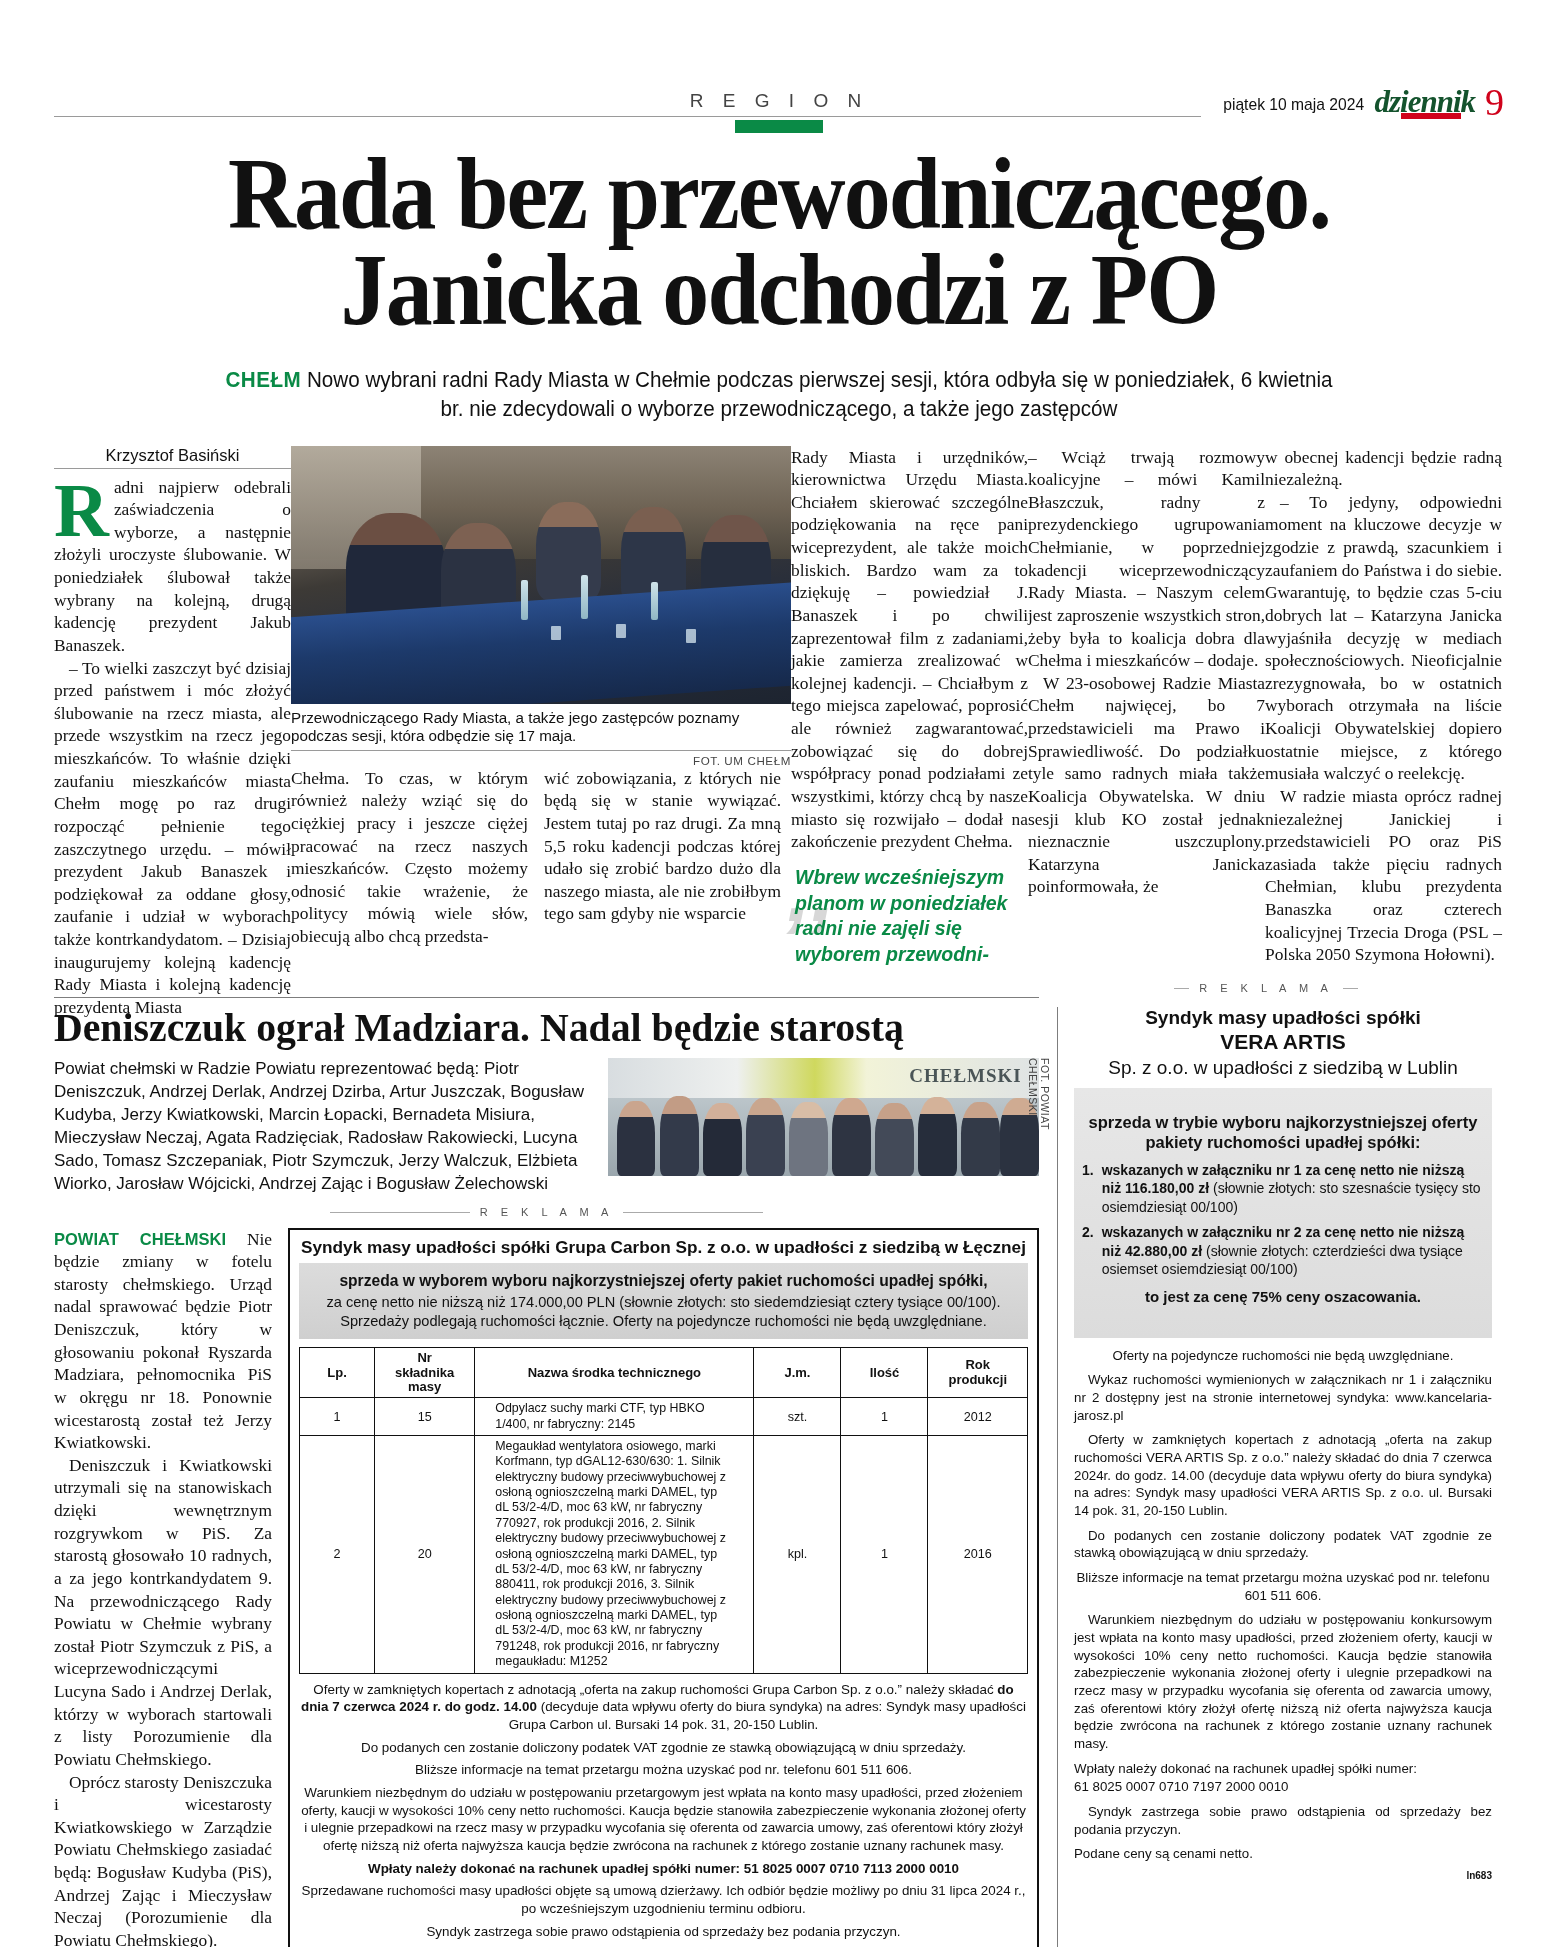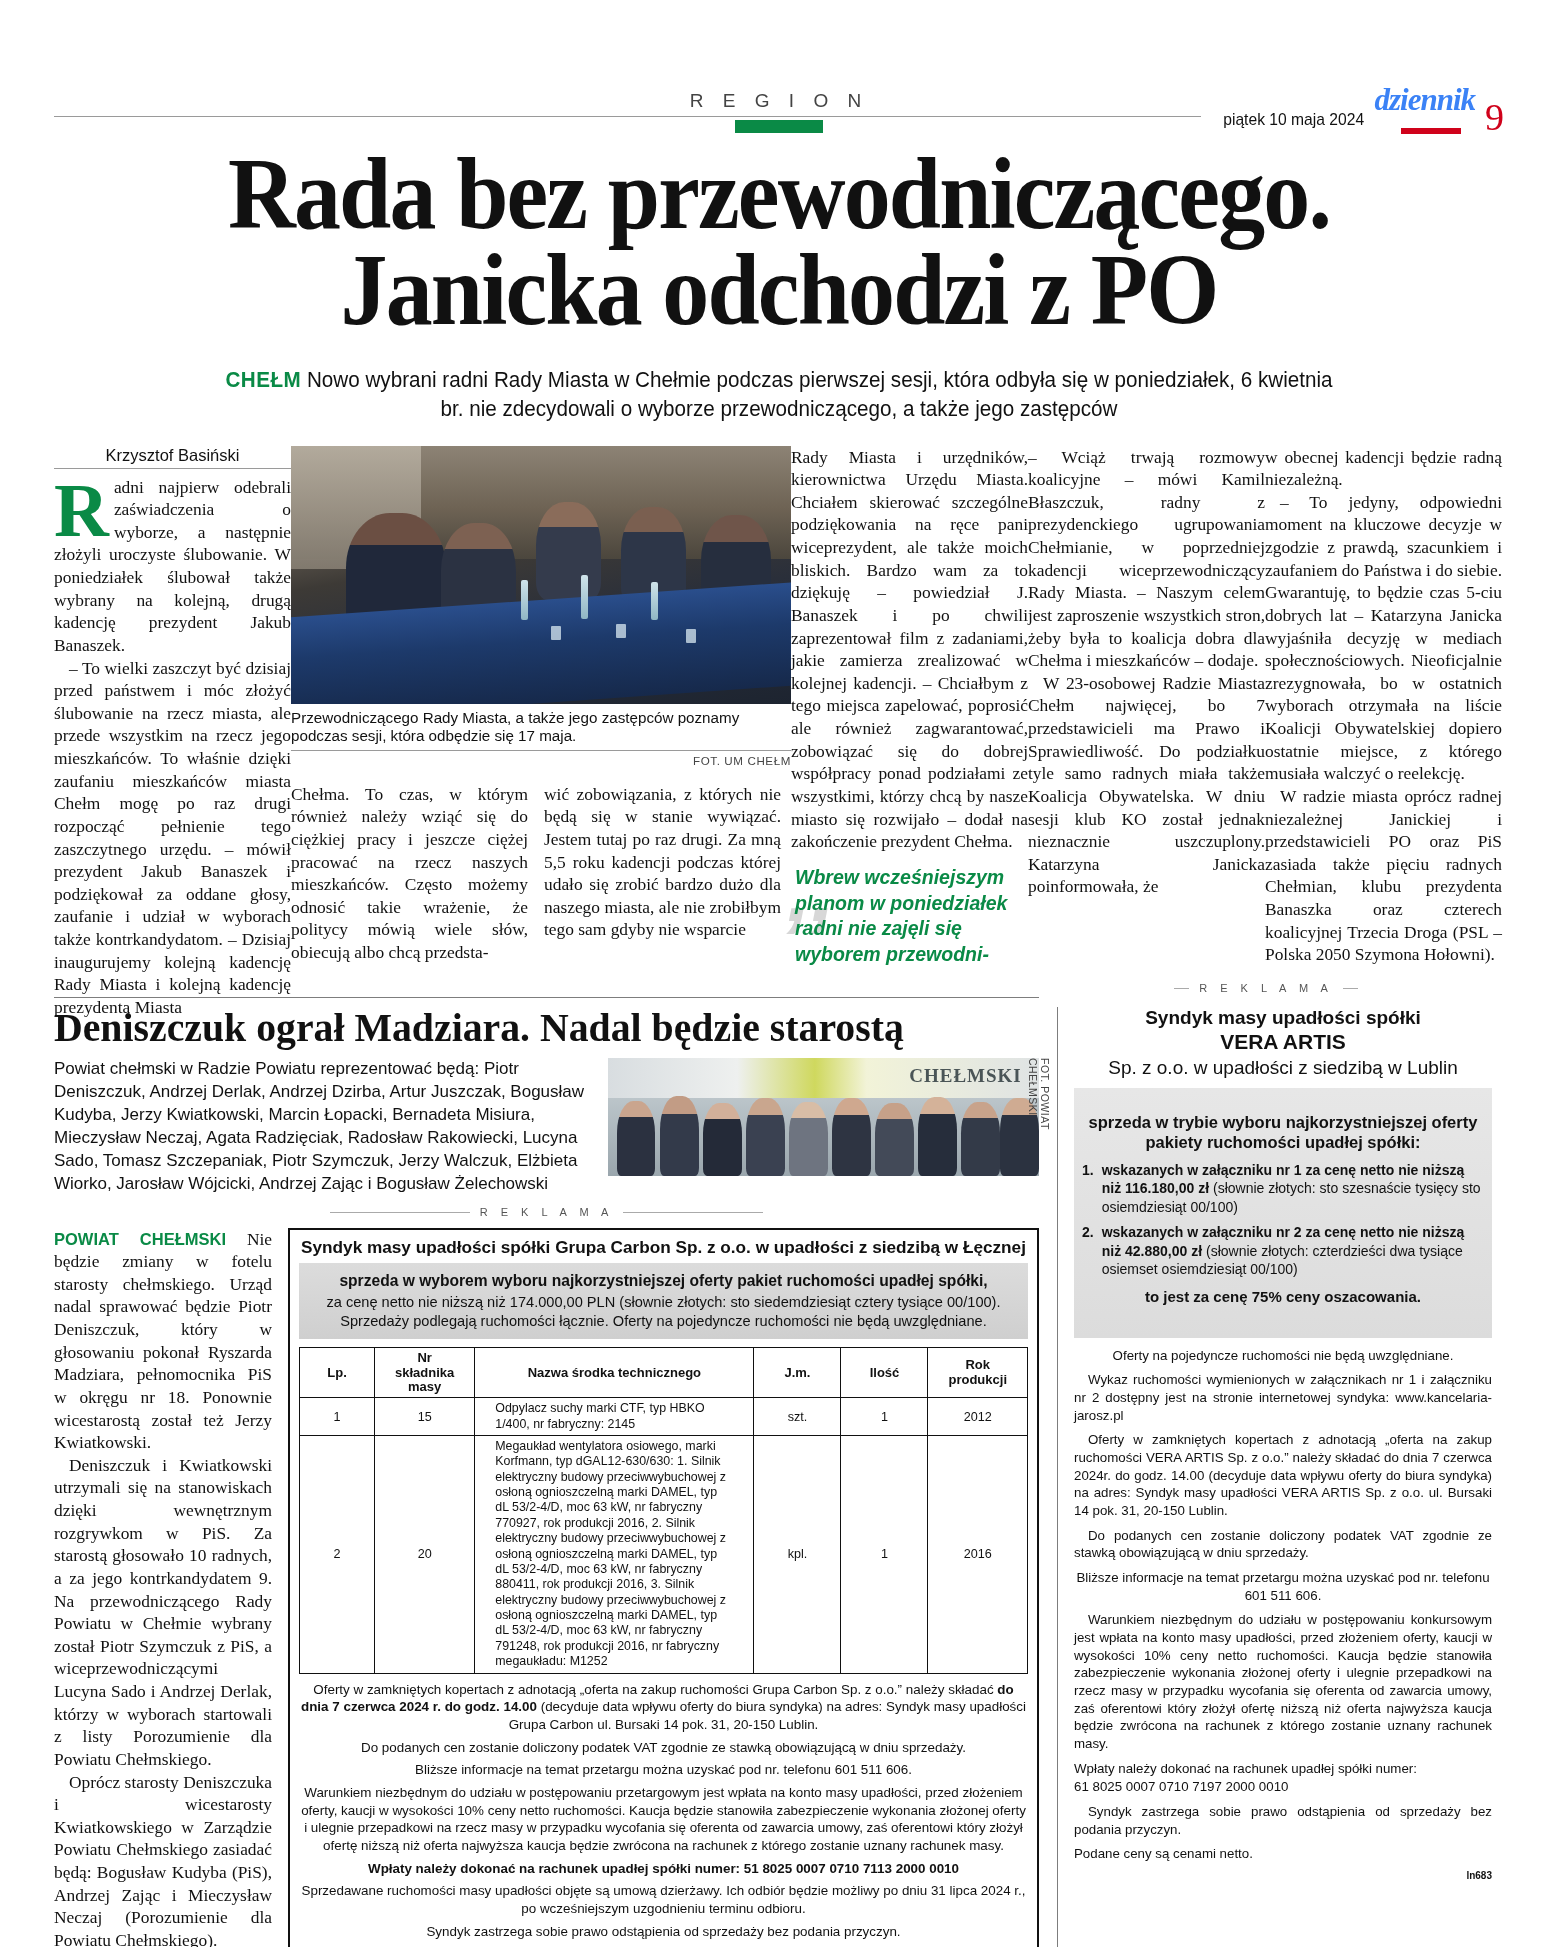--- a/index.html
+++ b/index.html
@@ -18,21 +18,21 @@
   .section-tag{
     position:absolute;left:50%;transform:translateX(-50%);top:10px;
     font-family:"Liberation Sans",sans-serif;font-size:19px;font-weight:400;
     letter-spacing:7px;color:#444;background:#fff;padding:0 14px;z-index:3;
   }
   .section-bar{position:absolute;left:50%;transform:translateX(-50%);top:40px;width:88px;height:13px;background:#0a8a46;z-index:4;}
   .mast-right{position:absolute;right:0;top:6px;display:flex;align-items:flex-end;gap:10px;background:#fff;padding-left:10px;z-index:3;}
   .mast-date{font-family:"Liberation Sans",sans-serif;font-size:17px;color:#111;transform:scaleX(.92);transform-origin:right bottom;padding-bottom:4px;}
   .logo{
     font-family:"Liberation Serif",serif;font-weight:700;font-style:italic;
-    font-size:31px;color:#3b82f6;line-height:.9;letter-spacing:-1px;position:relative;padding-bottom:20px;
+    font-size:31px;color:#14532d;line-height:.9;letter-spacing:-1px;position:relative;padding-bottom:3px;
   }
   .logo .bar{position:absolute;left:26%;right:14%;bottom:0;height:6px;background:#d0021b;}
   .pagenum{font-family:"Liberation Serif",serif;font-size:38px;color:#d0021b;line-height:.85;padding-bottom:1px;}
 
   
   .headline{
     text-align:center;font-family:"Liberation Serif",serif;font-weight:700;
     font-size:101px;line-height:.97;letter-spacing:-2px;margin:14px 0 0;
     transform:scaleX(.93);transform-origin:center top;color:#111;
   }
@@ -226,21 +226,21 @@
           <div class="bottle" style="left:46%;top:52%;height:40px"></div>
           <div class="bottle" style="left:58%;top:50%;height:44px"></div>
           <div class="bottle" style="left:72%;top:53%;height:38px"></div>
           <div class="glass" style="left:52%;top:70%"></div>
           <div class="glass" style="left:65%;top:69%"></div>
           <div class="glass" style="left:79%;top:71%"></div>
         </div>
         <div class="caption">Przewodniczącego Rady Miasta, a także jego zastępców poznamy podczas sesji, która odbędzie się 17 maja.</div>
         <div class="credit">FOT. UM CHEŁM</div>
       </div>
-      <div style="display:flex;gap:16px;margin-top:16px">
+      <div style="display:flex;gap:16px;">
         <div class="body" style="width:237px">
           <p class="first">Chełma. To czas, w którym również należy wziąć się do ciężkiej pracy i jeszcze ciężej pracować na rzecz naszych mieszkańców. Często możemy odnosić takie wrażenie, że politycy mówią wiele słów, obiecują albo chcą przedsta-</p>
         </div>
         <div class="body" style="width:237px">
           <p class="first">wić zobowiązania, z których nie będą się w stanie wywiązać. Jestem tutaj po raz drugi. Za mną 5,5 roku kadencji podczas której udało się zrobić bardzo dużo dla naszego miasta, ale nie zrobiłbym tego sam gdyby nie wsparcie</p>
         </div>
       </div>
     </div>
 
     <div class="col">

